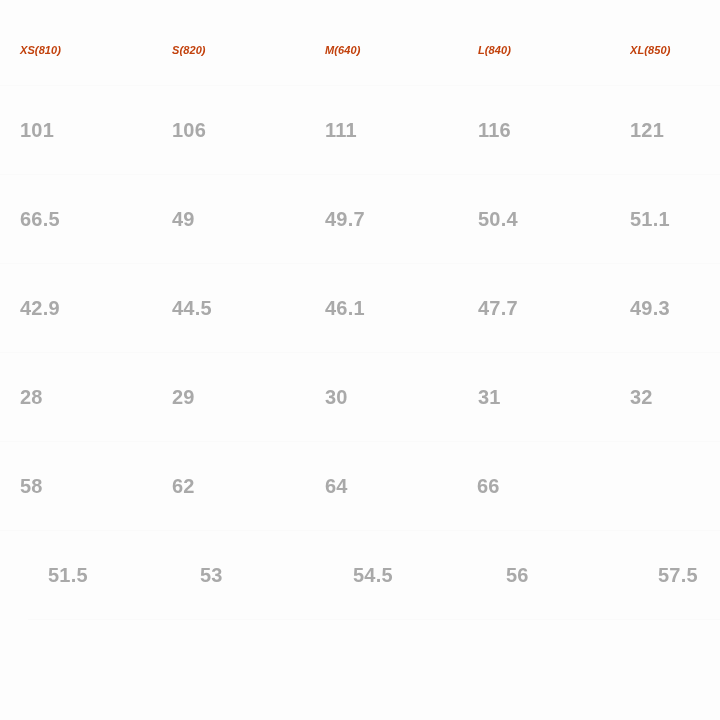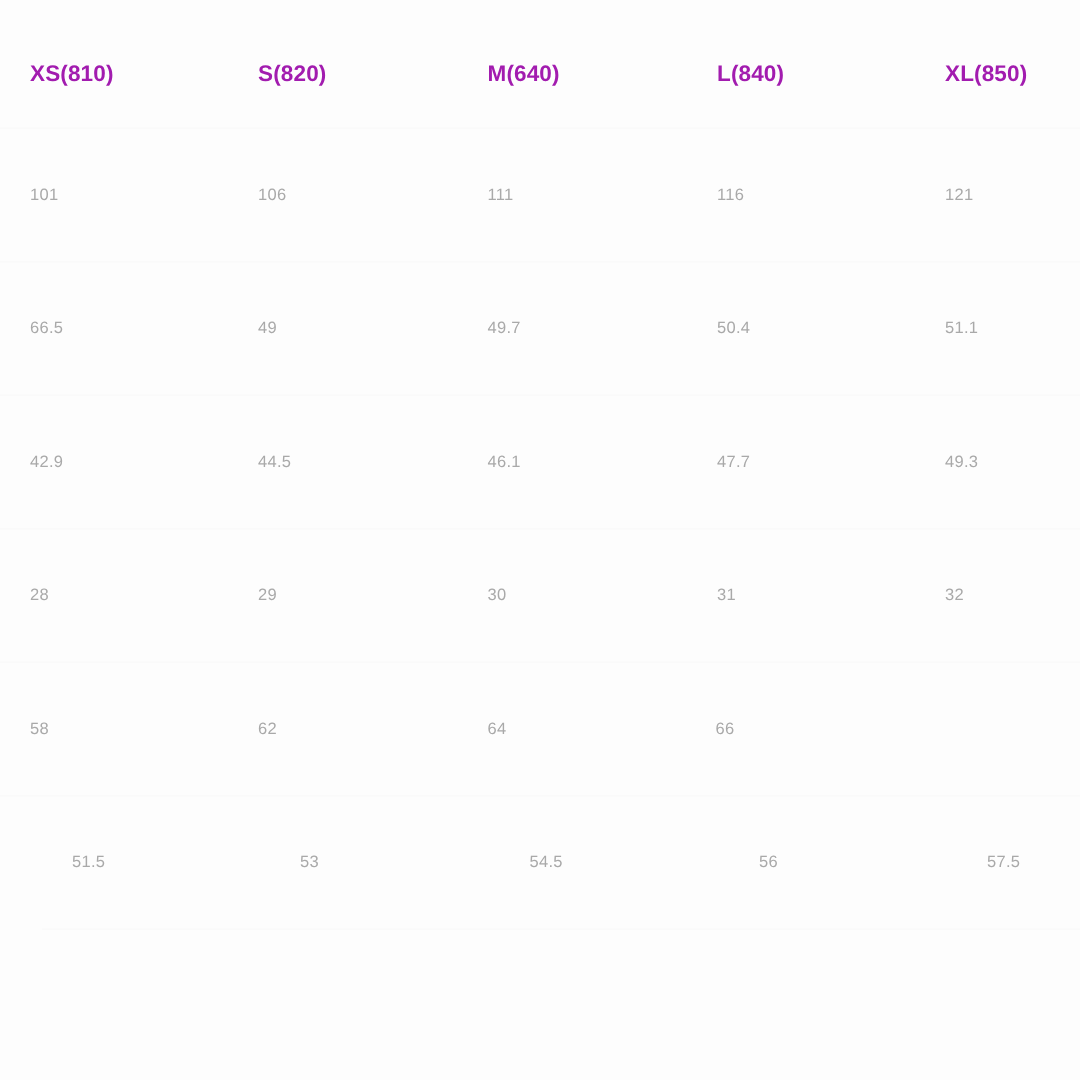--- a/index.html
+++ b/index.html
@@ -55,29 +55,30 @@
     overflow: hidden;
   }
 
   .cell.col-0 { flex: 0 0 172px; width: 172px; padding-left: 20px; }
   .cell.col-1 { flex: 0 0 153px; width: 153px; padding-left: 0px; }
   .cell.col-2 { flex: 0 0 153px; width: 153px; padding-left: 0px; }
   .cell.col-3 { flex: 0 0 152px; width: 152px; padding-left: 0px; }
   .cell.col-4 { flex: 0 0 90px;  width: 90px;  padding-left: 0px; }
 
   .header-cell {
-    font-size: 15px;
+    font-size: 11px;
     font-weight: bold;
-    color: #a21caf;
+    color: #c2410c;
     letter-spacing: 0.1px;
+    font-style: italic;
   }
 
   .data-cell {
-    font-size: 11px;
-    font-weight: normal;
+    font-size: 20px;
+    font-weight: bold;
     color: #a9a9a9;
     letter-spacing: 0.2px;
   }
 </style>
 </head>
 <body>
 
 <div id="size-table">
 
   <div class="row header-row">

